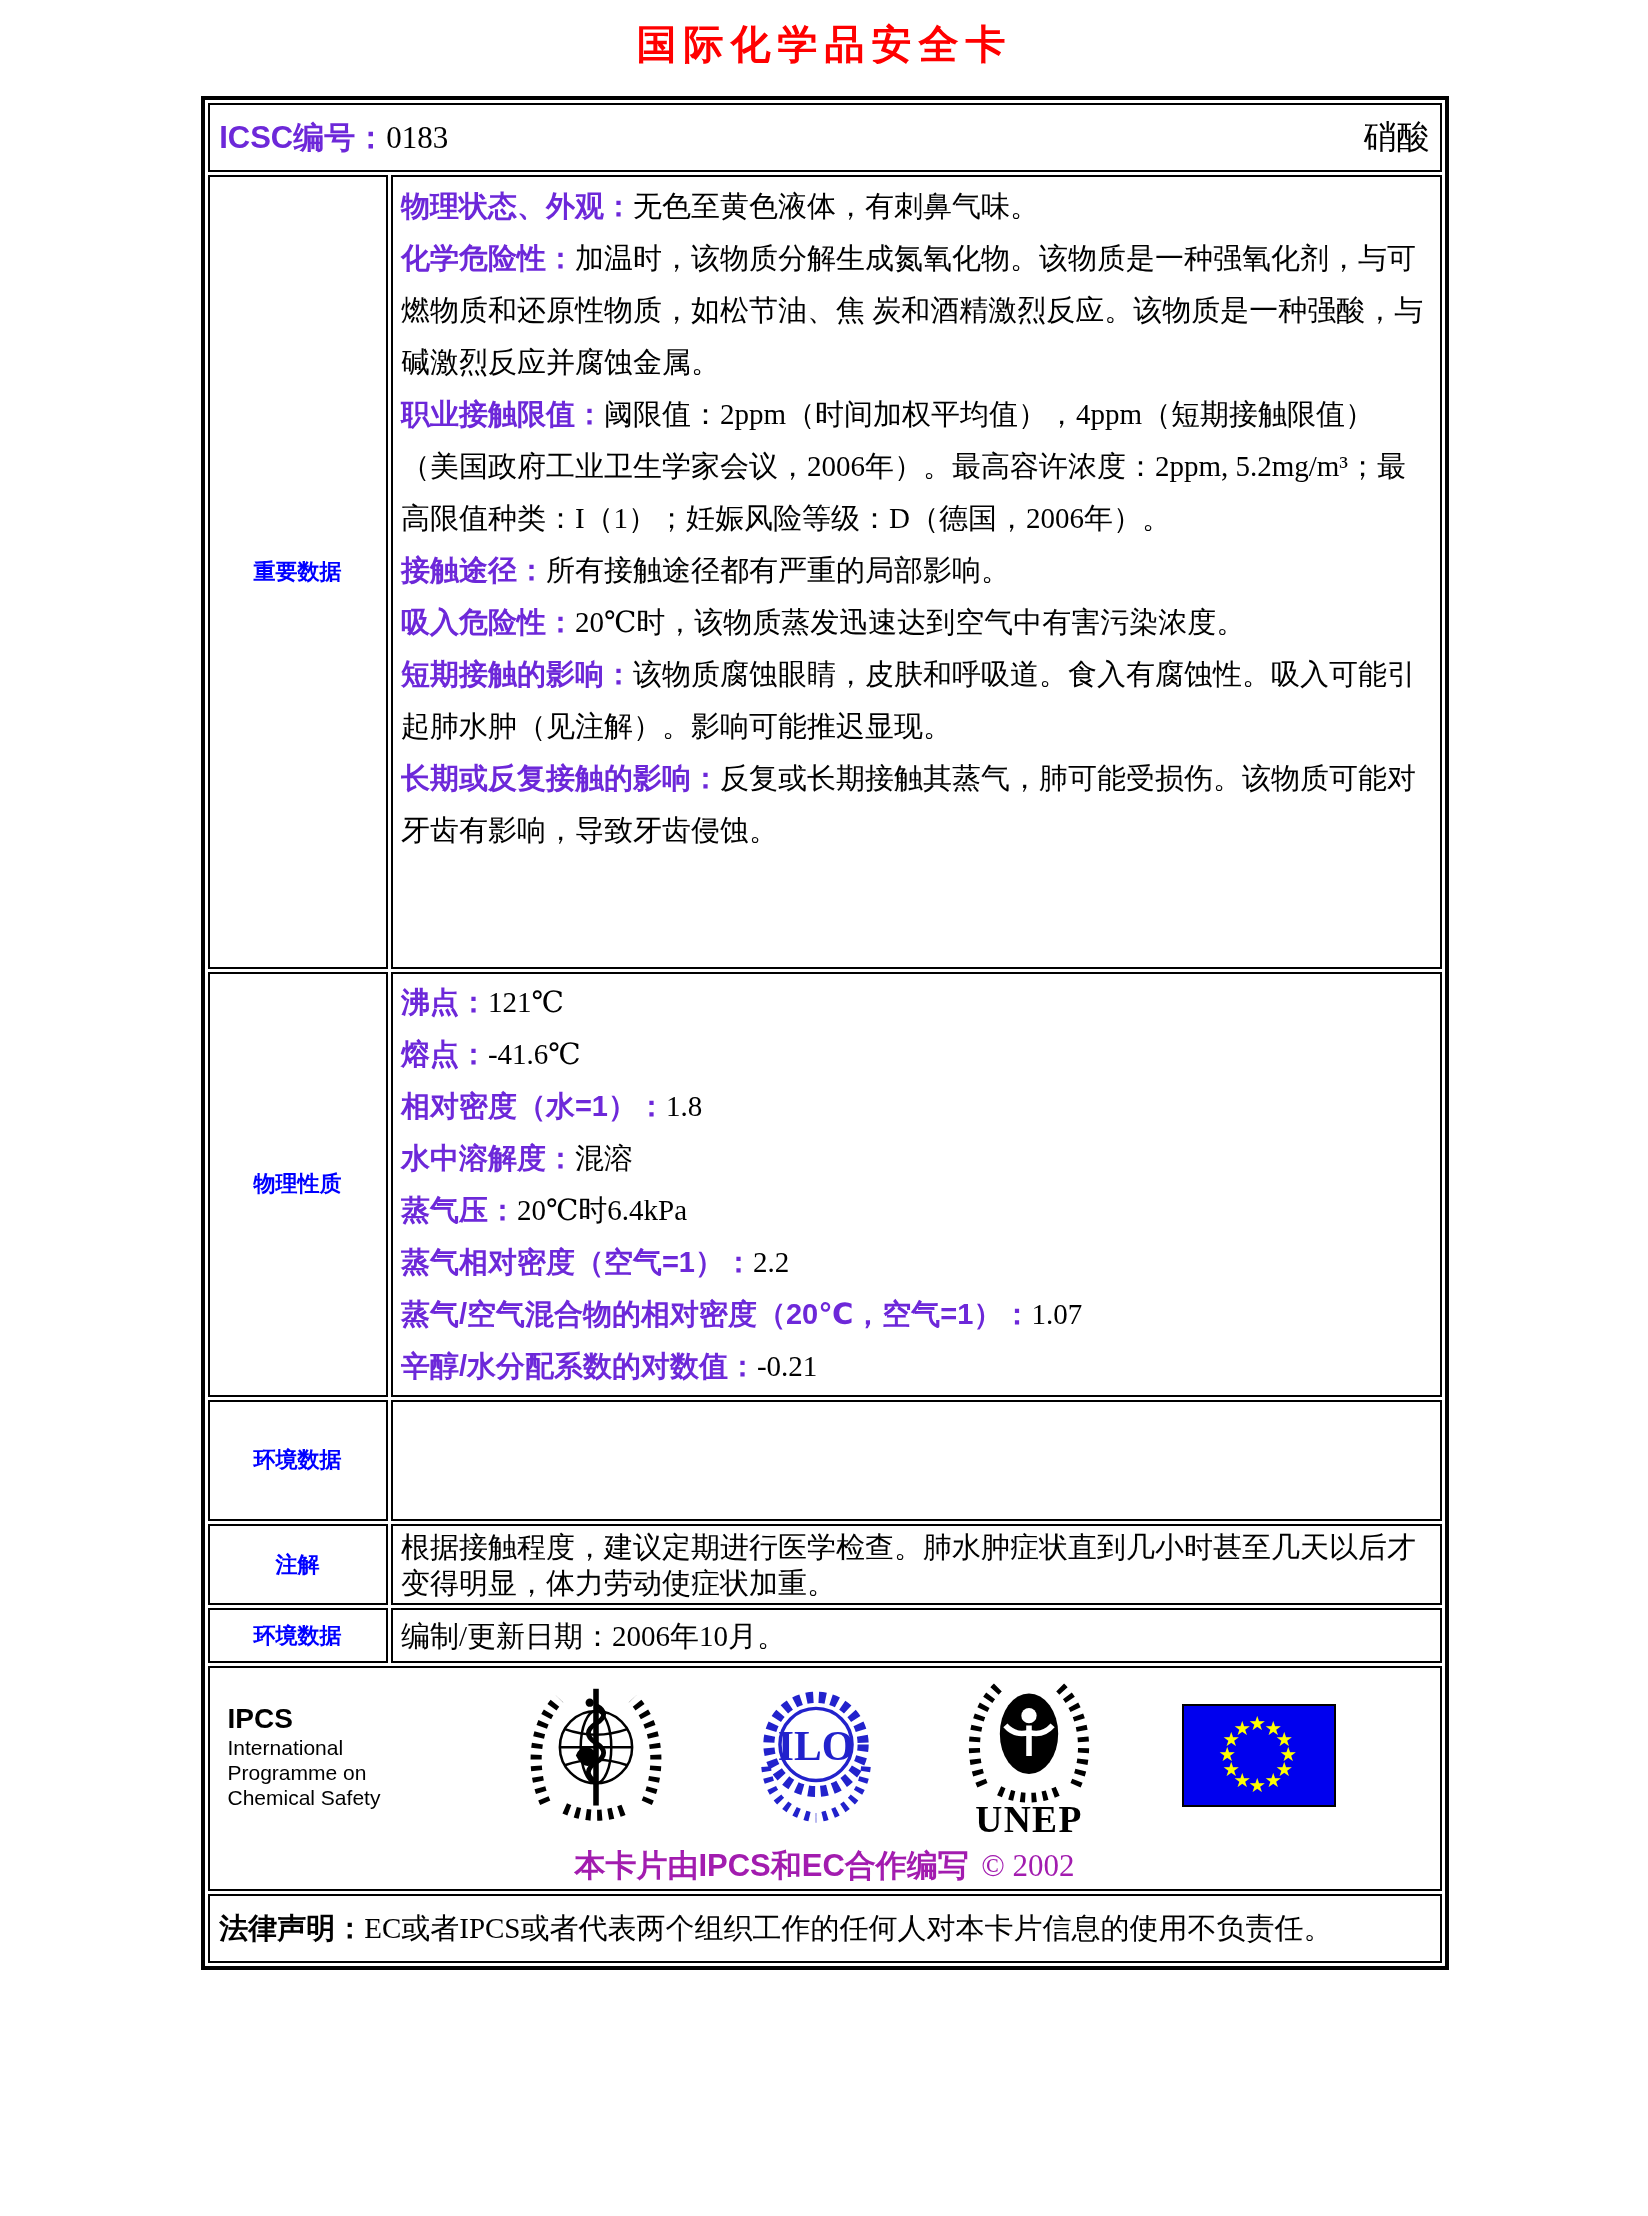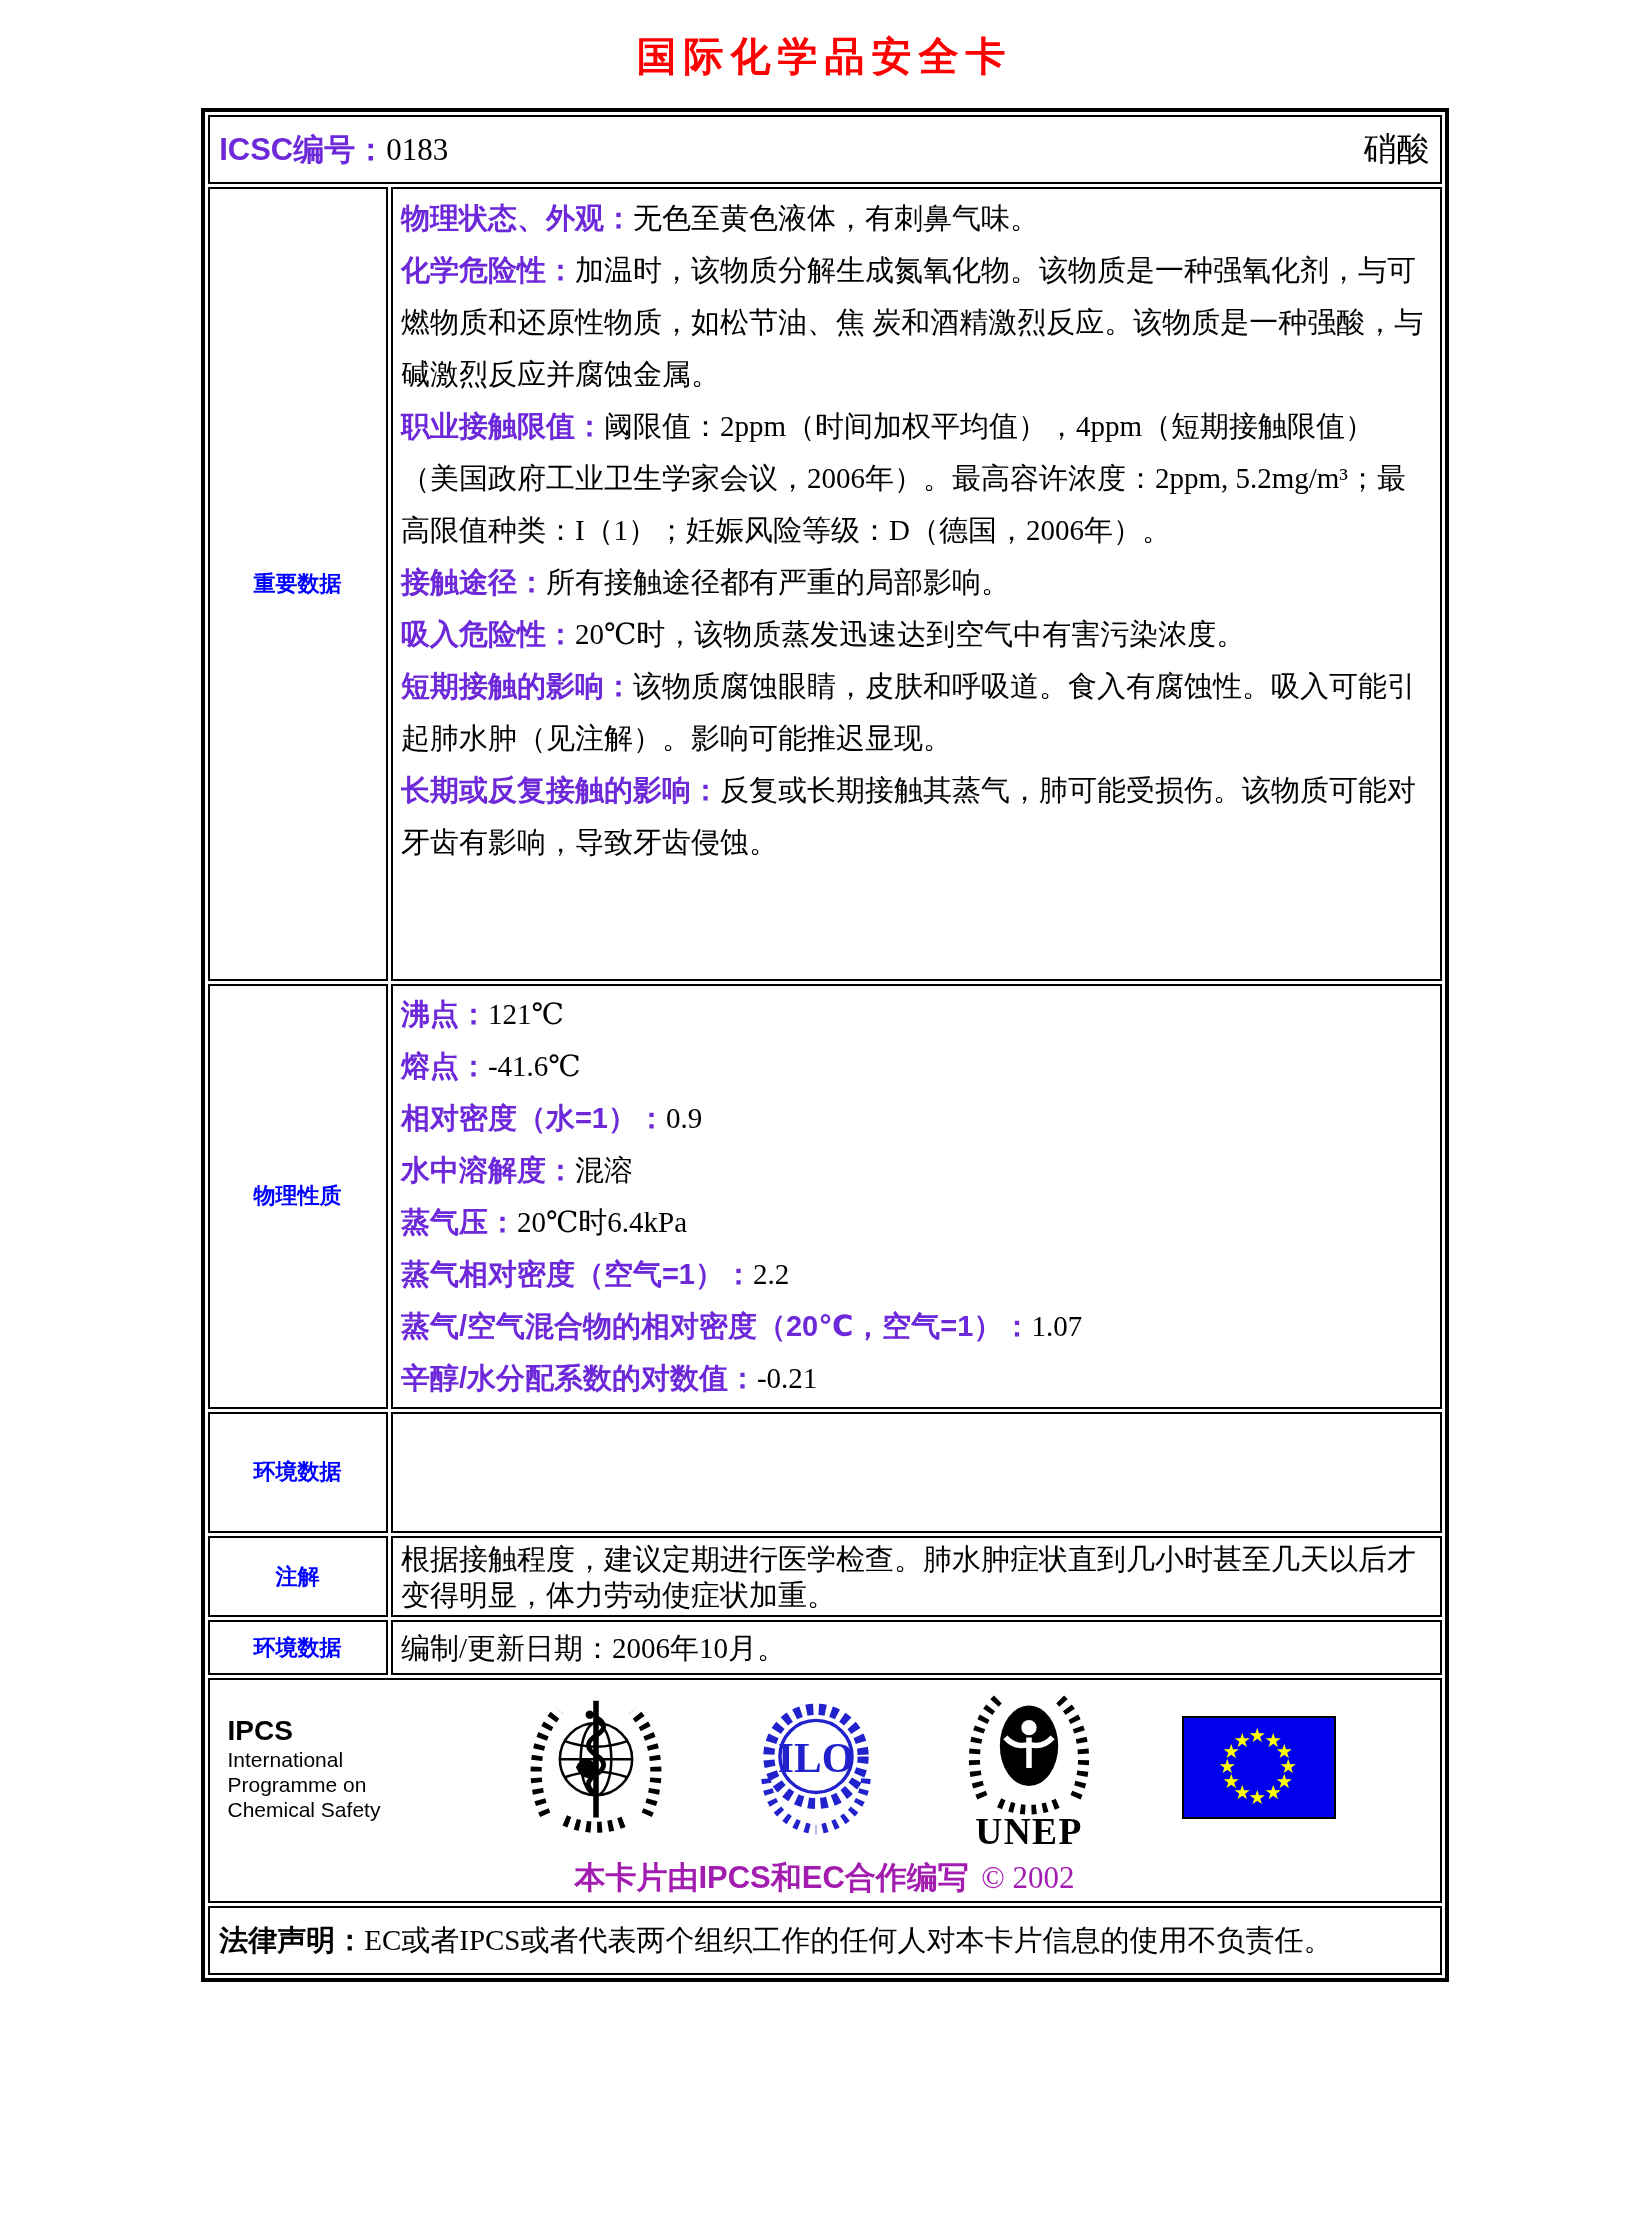--- a/index.html
+++ b/index.html
@@ -1,18 +1,18 @@
 <!DOCTYPE html>
 <html style="font-size:11px"><head>
 <meta charset="utf-8">
 <style>
   html,body{margin:0;padding:0;background:#ffffff;}
   .page{position:relative;width:1649px;height:2216px;background:#ffffff;overflow:hidden;
         font-family:"Liberation Serif","DejaVu Serif",serif;color:#000;}
-  .title{margin:29px 0 0;text-align:center;font-size:40px;font-weight:bold;
+  .title{margin:17px 0 0;text-align:center;font-size:40px;font-weight:bold;
          color:#FF0000;letter-spacing:7px;font-family:"DejaVu Serif","Liberation Serif",serif;}
   table.card{width:1248px;margin:24px auto 0;border:4.2px solid #000;
              border-collapse:separate;border-spacing:3.5px;background:#fff;}
   td{border:2.1px solid #000;vertical-align:middle;background:#fff;}
   td.label-cell{width:174px;text-align:center;color:#0000FF;font-size:22px;
                 font-family:"Liberation Sans","DejaVu Sans",sans-serif;font-weight:bold;}
   td.content-cell{padding:2.8px 8.4px;font-size:29px;}
   .loose{line-height:52px;}
   .tight{line-height:36px;}
   .blab{color:#6d28d9;font-weight:bold;font-family:"Liberation Sans","DejaVu Sans",sans-serif;}
@@ -72,21 +72,21 @@
         <div class="item"><span class="blab">短期接触的影响：</span><span>该物质腐蚀眼睛，皮肤和呼吸道。食入有腐蚀性。吸入可能引起肺水肿（见注解）。影响可能推迟显现。</span></div>
         <div class="item"><span class="blab">长期或反复接触的影响：</span><span>反复或长期接触其蒸气，肺可能受损伤。该物质可能对牙齿有影响，导致牙齿侵蚀。</span></div>
       </td>
     </tr>
 
     <tr class="r3">
       <td class="label-cell">物理性质</td>
       <td class="content-cell loose">
         <div class="item"><span class="blab">沸点：</span><span>121℃</span></div>
         <div class="item"><span class="blab">熔点：</span><span>-41.6℃</span></div>
-        <div class="item"><span class="blab">相对密度（水=1）：</span><span>0.9</span></div>
+        <div class="item"><span class="blab">相对密度（水=1）：</span><span>1.8</span></div>
         <div class="item"><span class="blab">水中溶解度：</span><span>混溶</span></div>
         <div class="item"><span class="blab">蒸气压：</span><span>20℃时6.4kPa</span></div>
         <div class="item"><span class="blab">蒸气相对密度（空气=1）：</span><span>2.2</span></div>
         <div class="item"><span class="blab">蒸气/空气混合物的相对密度（20℃，空气=1）：</span><span>1.07</span></div>
         <div class="item"><span class="blab">辛醇/水分配系数的对数值：</span><span>-0.21</span></div>
       </td>
     </tr>
 
     <tr class="r4">
       <td class="label-cell">环境数据</td>

